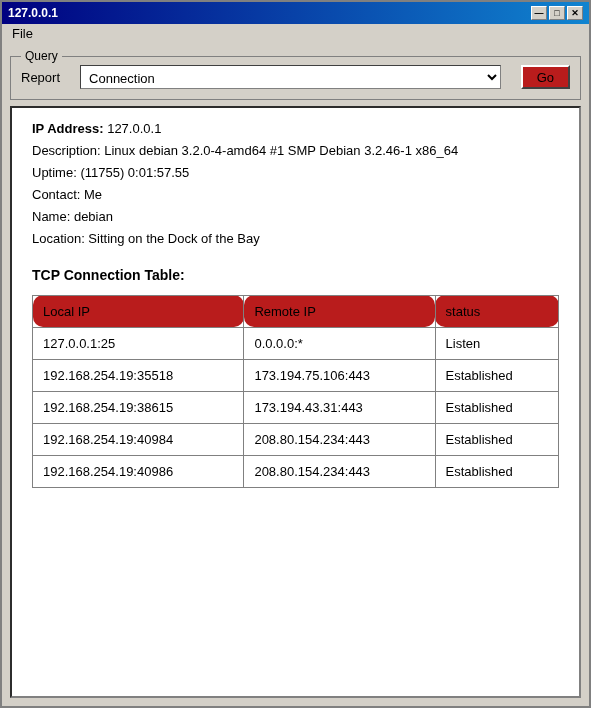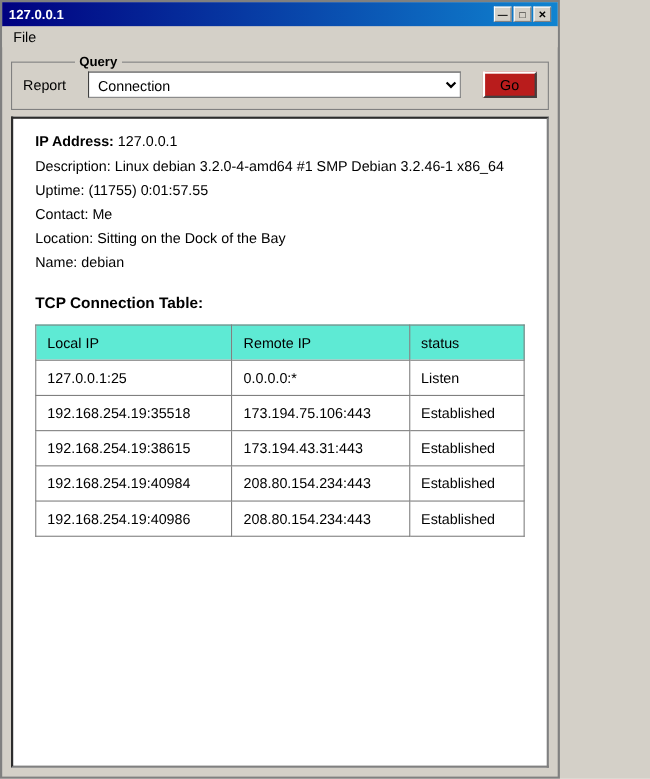--- a/index.html
+++ b/index.html
@@ -5,21 +5,21 @@
     * { box-sizing: border-box; margin: 0; padding: 0; }
     body {
       font-family: sans-serif;
       font-size: 13px;
       background: #d4d0c8;
       width: 591px;
       height: 708px;
       overflow: hidden;
     }
     .window {
-      width: 509px;
+      width: 591px;
       height: 708px;
       border: 2px solid #808080;
       background: #d4d0c8;
       display: flex;
       flex-direction: column;
     }
     .title-bar {
       background: linear-gradient(to right, #000080, #1084d0);
       color: white;
       font-size: 12px;
@@ -125,22 +125,23 @@
       width: 100%;
       border-collapse: collapse;
       font-size: 13px;
     }
     .conn-table th, .conn-table td {
       border: 1px solid #808080;
       padding: 8px 10px;
       text-align: left;
     }
     .conn-table th {
-      background: #5eead4;
+      background: #b91c1c;
       font-weight: normal;
+      border-radius: 10px;
     }
     .conn-table tr td {
       background: white;
     }
   </style>
 </head>
 <body>
 
 <div class="window">
 
@@ -152,21 +153,21 @@
       <div class="title-bar-btn">✕</div>
     </div>
   </div>
 
   <div class="menu-bar">
     <span>File</span>
   </div>
 
   <div style="position:relative; margin: 6px 8px; flex-shrink:0;">
     <fieldset style="border:1px solid #808080; padding: 8px 10px 10px 10px;">
-      <legend style="font-size:12px; font-weight:bold; padding:0 4px;margin-left:47px;">Query</legend>
+      <legend style="font-size:12px; font-weight:normal; padding:0 4px;">Query</legend>
       <div class="query-row">
         <span class="query-label">Report</span>
         <div class="select-wrapper">
           <select>
             <option>Connection</option>
           </select>
         </div>
         <button class="go-btn">Go</button>
       </div>
     </fieldset>
@@ -175,22 +176,22 @@
   <div class="content-area">
 
     <div class="info-section">
       <div>
         <span class="label">IP Address:</span>
         <span>127.0.0.1</span>
       </div>
       <div>Description: Linux debian 3.2.0-4-amd64 #1 SMP Debian 3.2.46-1 x86_64</div>
       <div>Uptime: (11755) 0:01:57.55</div>
       <div>Contact: Me</div>
+      <div>Name: debian</div>
       <div>Location: Sitting on the Dock of the Bay</div>
-      <div>Name: debian</div>
     </div>
 
     <div class="table-title">TCP Connection Table:</div>
 
     <table class="conn-table">
       <thead>
         <tr>
           <th>Local IP</th>
           <th>Remote IP</th>
           <th>status</th>

